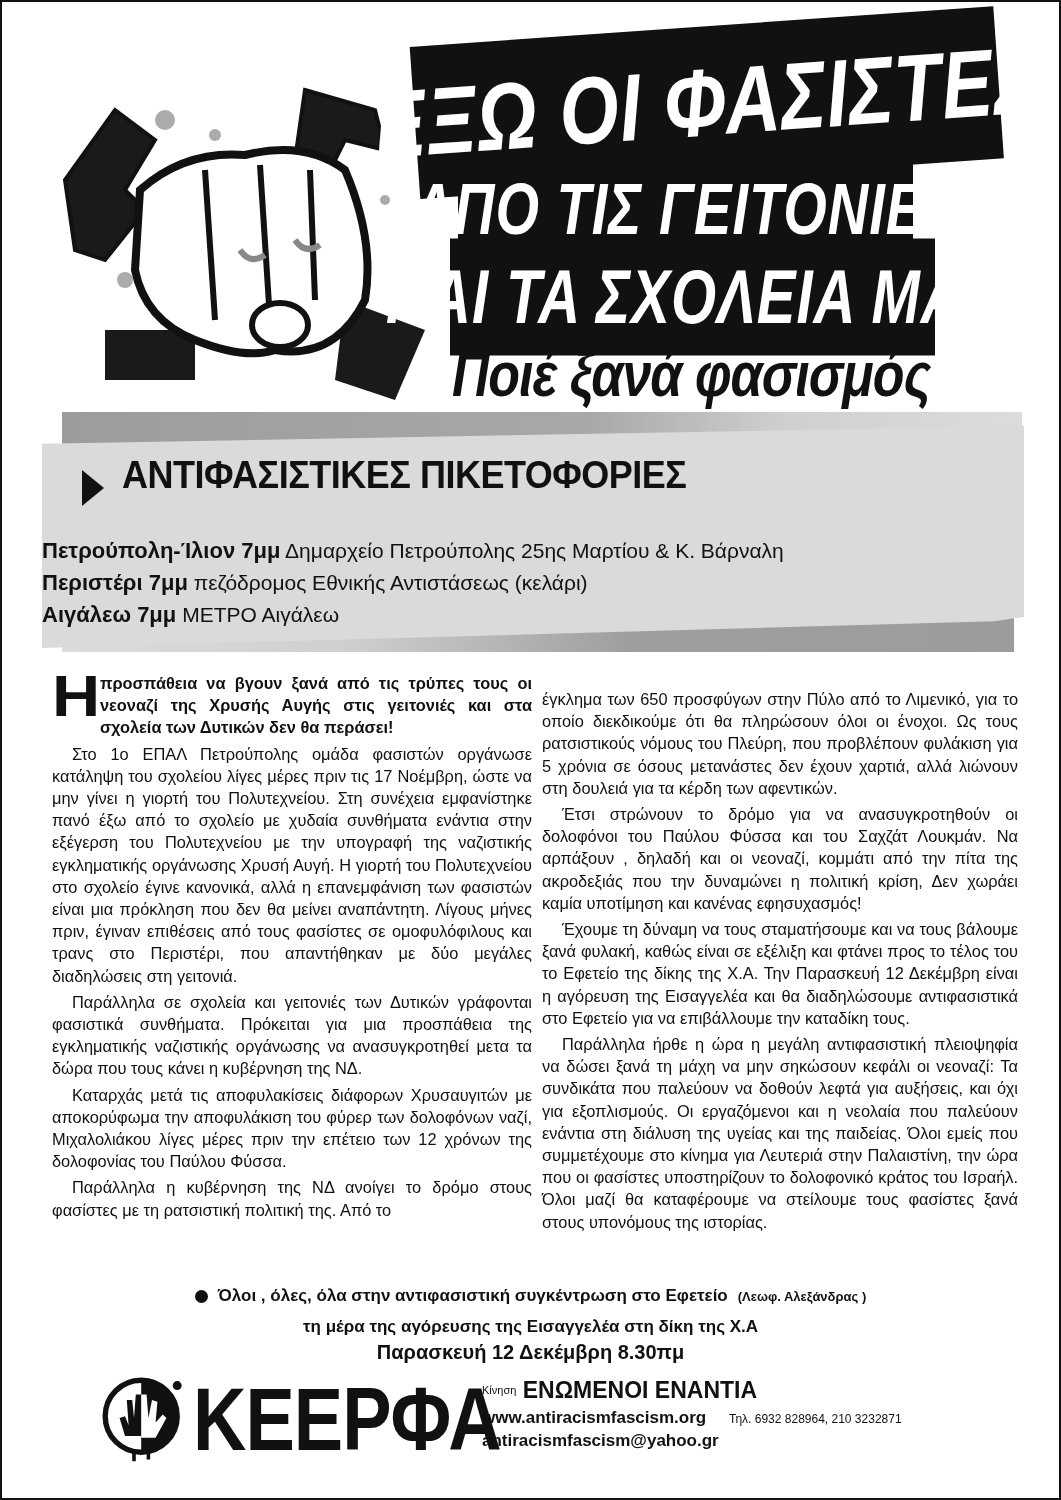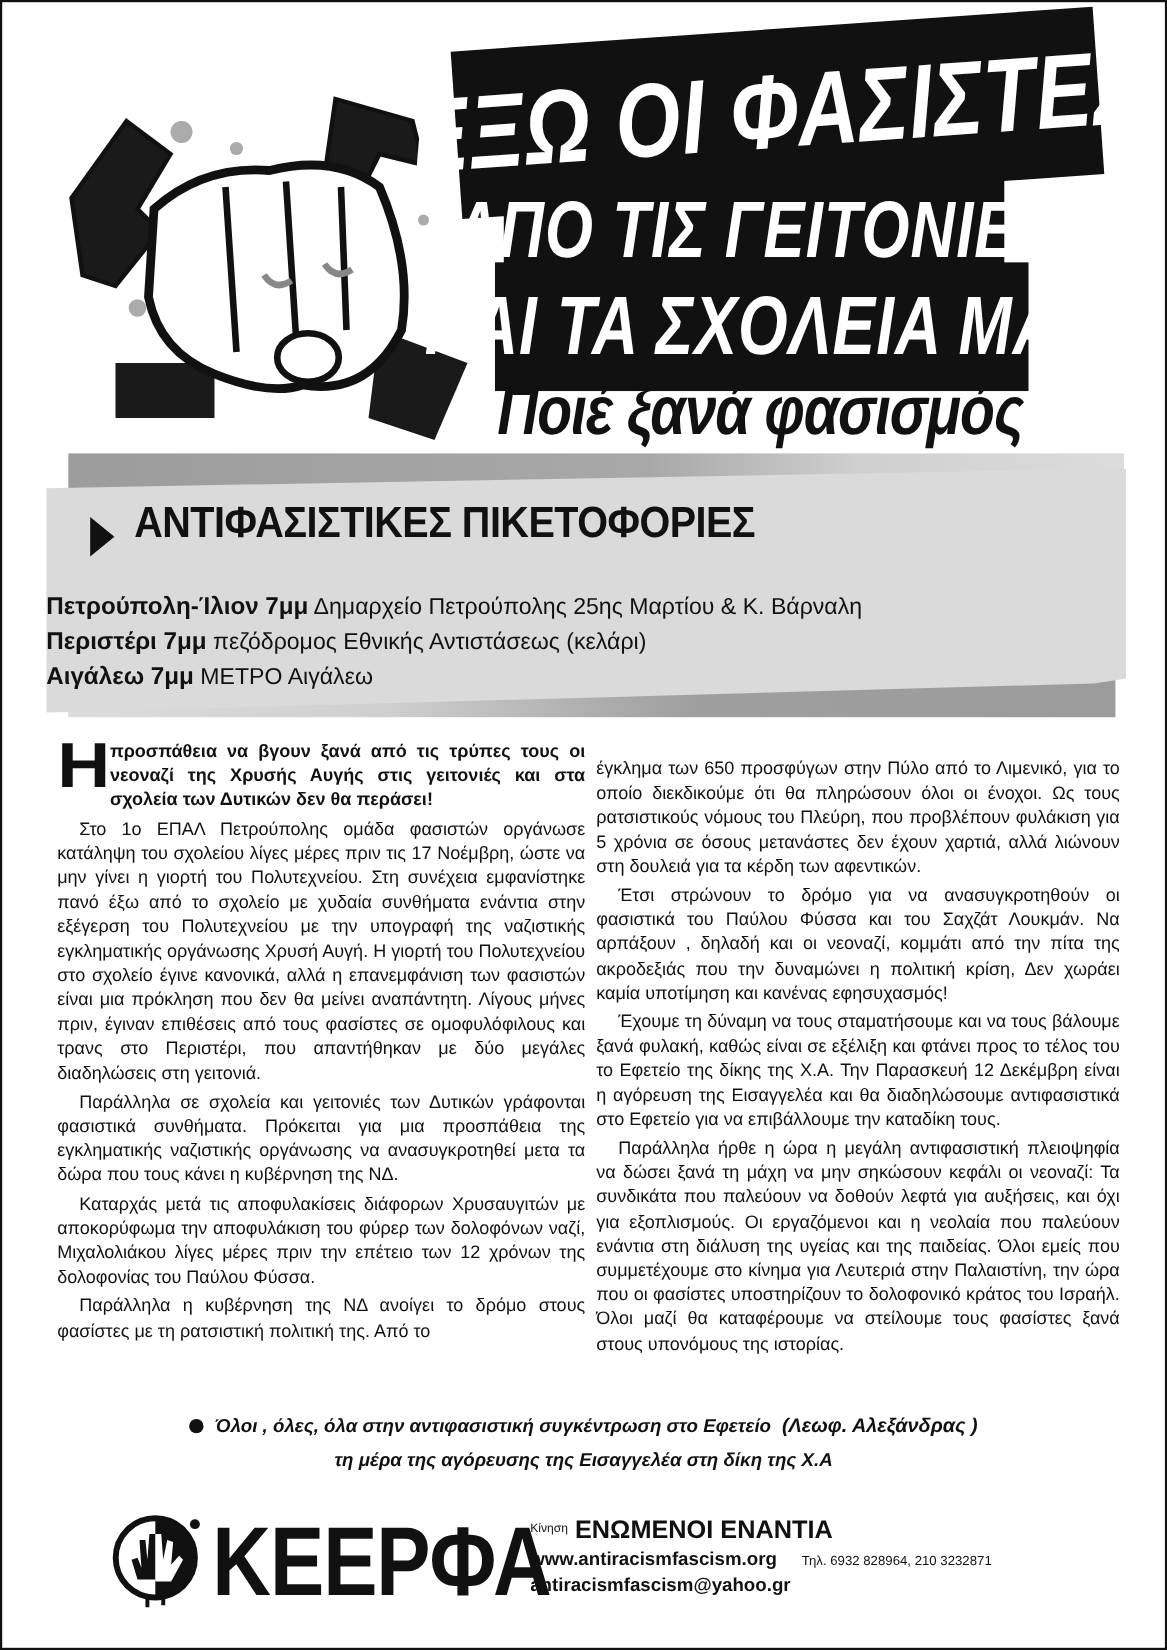--- a/index.html
+++ b/index.html
@@ -32,23 +32,23 @@
   
   .col { position:absolute; top:672px; width:480px; font-family:"Liberation Sans", sans-serif; font-size:16.4px; line-height:22.2px; text-align:justify; }
   .col.left { left:52px; }
   .col.right { left:542px; width:476px; }
   .col p { margin:0 0 4px 0; text-indent:20px; }
   .col p.noindent { text-indent:0;margin-top:16px; }
   .lead { font-weight:bold; text-indent:0 !important; }
   .dropcap { float:left; font-family:"Liberation Sans", sans-serif; font-weight:900; font-size:58px; line-height:44px; margin:2px 6px 0 0; transform:scaleX(1.15); transform-origin:left top; }
 
   
-  .cta { position:absolute; left:0; width:1061px; top:1286px; text-align:center; font-family:"Liberation Sans", sans-serif; font-weight:bold;font-style:italic; }
+  .cta { position:absolute; left:0; width:1061px; top:1286px; text-align:center; font-family:"Liberation Sans", sans-serif; font-weight:bold; }
   .cta .c1 { font-size:17px; display:flex; justify-content:center; align-items:center; gap:10px; }
-  .cta .c1 small { font-size:18px; font-weight:bold; }
+  .cta .c1 small { font-size:13px; font-weight:bold; }
   .bullet { display:inline-block; width:13px; height:13px; border-radius:50%; background:#111; }
   .cta .c2 { font-size:17px; margin-top:11px; }
   .cta .c3 { font-size:20px; margin-top:4px; }
 
   
   .logo { position:absolute; left:98px; top:1373px; width:90px; height:90px; }
   .keerfa { position:absolute; left:193px; top:1368px; font-family:"Liberation Sans", sans-serif; font-weight:bold; font-size:74px; letter-spacing:-1px; transform:scaleY(1.2); transform-origin:left top; }
   .mv { position:absolute; left:482px; top:1378px; font-family:"Liberation Sans", sans-serif; font-weight:bold; white-space:nowrap; }
   .mv .r1 { font-size:23px; line-height:24px; }
   .mv .r2 { font-size:23px; line-height:24px; }
@@ -116,32 +116,33 @@
     <span>προσπάθεια να βγουν ξανά από τις τρύπες τους οι νεοναζί της Χρυσής Αυγής στις γειτονιές και στα σχολεία των Δυτικών δεν θα περάσει!</span>
   </p>
   <p>Στο 1ο ΕΠΑΛ Πετρούπολης ομάδα φασιστών οργάνωσε κατάληψη του σχολείου λίγες μέρες πριν τις 17 Νοέμβρη, ώστε να μην γίνει η γιορτή του Πολυτεχνείου. Στη συνέχεια εμφανίστηκε πανό έξω από το σχολείο με χυδαία συνθήματα ενάντια στην εξέγερση του Πολυτεχνείου με την υπογραφή της ναζιστικής εγκληματικής οργάνωσης Χρυσή Αυγή. Η γιορτή του Πολυτεχνείου στο σχολείο έγινε κανονικά, αλλά η επανεμφάνιση των φασιστών είναι μια πρόκληση που δεν θα μείνει αναπάντητη. Λίγους μήνες πριν, έγιναν επιθέσεις από τους φασίστες σε ομοφυλόφιλους και τρανς στο Περιστέρι, που απαντήθηκαν με δύο μεγάλες διαδηλώσεις στη γειτονιά.</p>
   <p>Παράλληλα σε σχολεία και γειτονιές των Δυτικών γράφονται φασιστικά συνθήματα. Πρόκειται για μια προσπάθεια της εγκληματικής ναζιστικής οργάνωσης να ανασυγκροτηθεί μετα τα δώρα που τους κάνει η κυβέρνηση της ΝΔ.</p>
   <p>Καταρχάς μετά τις αποφυλακίσεις διάφορων Χρυσαυγιτών με αποκορύφωμα την αποφυλάκιση του φύρερ των δολοφόνων ναζί, Μιχαλολιάκου λίγες μέρες πριν την επέτειο των 12 χρόνων της δολοφονίας του Παύλου Φύσσα.</p>
   <p>Παράλληλα η κυβέρνηση της ΝΔ ανοίγει το δρόμο στους φασίστες με τη ρατσιστική πολιτική της. Από το</p>
 </div>
 
 <div class="col right">
   <p class="noindent">έγκλημα των 650 προσφύγων στην Πύλο από το Λιμενικό, για το οποίο διεκδικούμε ότι θα πληρώσουν όλοι οι ένοχοι. Ως τους ρατσιστικούς νόμους του Πλεύρη, που προβλέπουν φυλάκιση για 5 χρόνια σε όσους μετανάστες δεν έχουν χαρτιά, αλλά λιώνουν στη δουλειά για τα κέρδη των αφεντικών.</p>
-  <p>Έτσι στρώνουν το δρόμο για να ανασυγκροτηθούν οι φασιστικά του Παύλου Φύσσα και του Σαχζάτ Λουκμάν. Να αρπάξουν , δηλαδή και οι νεοναζί, κομμάτι από την πίτα της ακροδεξιάς που την δυναμώνει η πολιτική κρίση, Δεν χωράει καμία υποτίμηση και κανένας εφησυχασμός!</p>
+  <p>Έτσι στρώνουν το δρόμο για να ανασυγκροτηθούν οι δολοφόνοι του Παύλου Φύσσα και του Σαχζάτ Λουκμάν. Να αρπάξουν , δηλαδή και οι νεοναζί, κομμάτι από την πίτα της ακροδεξιάς που την δυναμώνει η πολιτική κρίση, Δεν χωράει καμία υποτίμηση και κανένας εφησυχασμός!</p>
   <p>Έχουμε τη δύναμη να τους σταματήσουμε και να τους βάλουμε ξανά φυλακή, καθώς είναι σε εξέλιξη και φτάνει προς το τέλος του το Εφετείο της δίκης της Χ.Α. Την Παρασκευή 12 Δεκέμβρη είναι η αγόρευση της Εισαγγελέα και θα διαδηλώσουμε αντιφασιστικά στο Εφετείο για να επιβάλλουμε την καταδίκη τους.</p>
   <p>Παράλληλα ήρθε η ώρα η μεγάλη αντιφασιστική πλειοψηφία να δώσει ξανά τη μάχη να μην σηκώσουν κεφάλι οι νεοναζί: Τα συνδικάτα που παλεύουν να δοθούν λεφτά για αυξήσεις, και όχι για εξοπλισμούς. Οι εργαζόμενοι και η νεολαία που παλεύουν ενάντια στη διάλυση της υγείας και της παιδείας. Όλοι εμείς που συμμετέχουμε στο κίνημα για Λευτεριά στην Παλαιστίνη, την ώρα που οι φασίστες υποστηρίζουν το δολοφονικό κράτος του Ισραήλ. Όλοι μαζί θα καταφέρουμε να στείλουμε τους φασίστες ξανά στους υπονόμους της ιστορίας.</p>
 </div>
 
 <div class="cta">
   <div class="c1">
     <span class="bullet"></span>
     <span>Όλοι , όλες, όλα στην αντιφασιστική συγκέντρωση στο Εφετείο</span>
     <small>(Λεωφ. Αλεξάνδρας )</small>
   </div>
   <div class="c2">τη μέρα της αγόρευσης της Εισαγγελέα στη δίκη της Χ.Α</div>
+  <div class="c3">Παρασκευή 12 Δεκέμβρη 8.30πμ</div>
 </div>
 
 <svg class="logo" viewBox="0 0 100 100">
   <circle cx="48" cy="48" r="40" fill="#fff" stroke="#111" stroke-width="6"></circle>
   <path d="M48,8 A40,40 0 0,1 48,88 Z" fill="#111"></path>
   <path d="M30,70 L24,50 L30,48 L34,58 L32,30 L38,30 L40,50 L42,24 L48,24 L48,50 L48,70 Z" fill="#111"></path>
   <path d="M48,24 L54,24 L56,50 L60,30 L66,32 L64,55 L72,46 L76,50 L64,72 L48,72 Z" fill="#fff"></path>
   <path d="M40,88 L40,98 M56,88 L56,96" stroke="#111" stroke-width="4"></path>
   <circle cx="88" cy="14" r="5" fill="#111"></circle>
 </svg>

